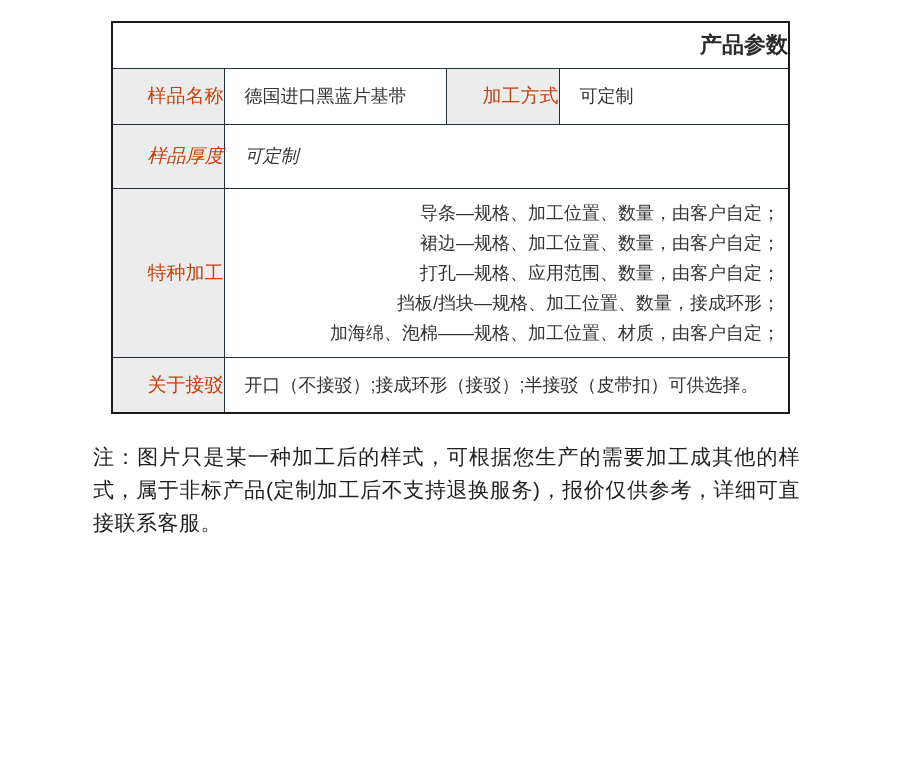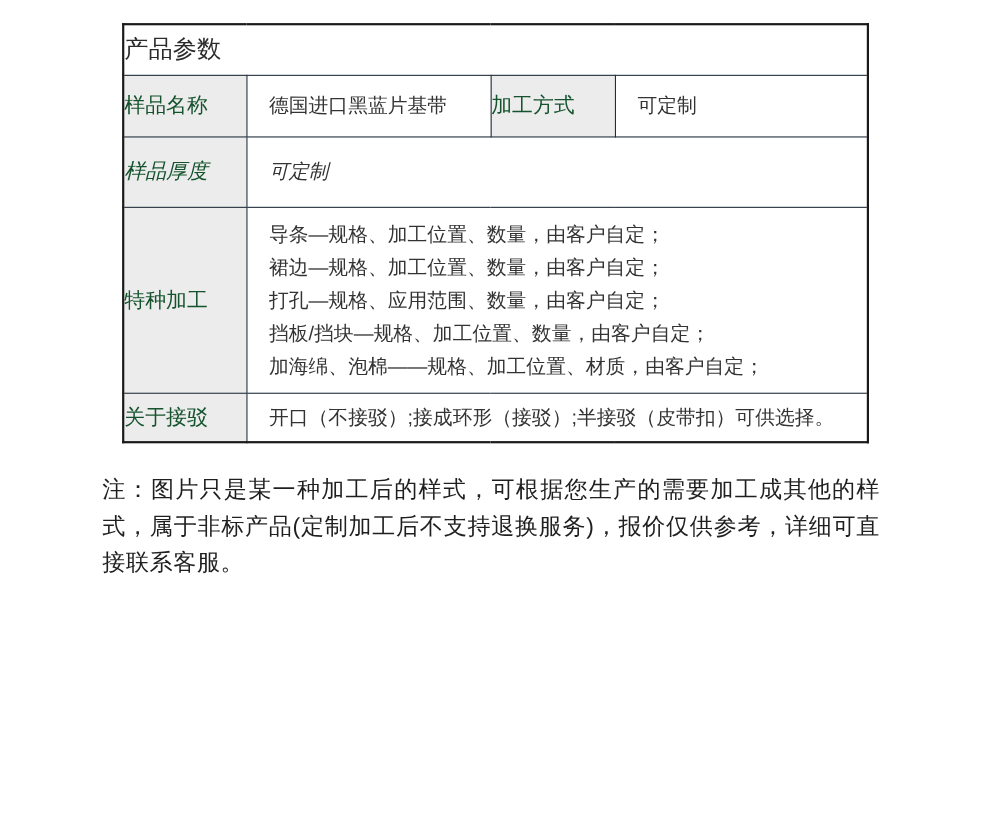--- a/index.html
+++ b/index.html
@@ -32,46 +32,47 @@
     border-collapse:collapse;
     table-layout:fixed;
     border:2px solid var(--border-outer);
   }
   table.spec td{
     border:1px solid var(--border-inner);
     vertical-align:middle;
   }
   td.title-cell{
     height:46px;
-    text-align:left;
-    font-weight:normal;
+    text-align:right;
+    font-weight:bold;
     font-size:22px;
     color:#2b2b2b;
   }
   td.label{
     background:var(--label-bg);
-    text-align:left;
+    text-align:right;
     font-size:19px;
-    color:#14532d;
+    color:#c2410c;
   }
   td.value{
     font-size:18px;
     padding-left:20px;
     padding-right:8px;
     color:#333333;
   }
   tr.r-name{height:56px;}
   tr.r-material{height:50px;}
   tr.r-thickness{height:64px;font-style:italic;}
   tr.r-application{height:40px;}
   tr.r-special{height:168px;}
-  tr.r-joint{height:45px;}
+  tr.r-joint{height:56px;}
   .special-line{
     line-height:30px;
     font-size:18px;
+    text-align:right;
   }
   td.special-value{padding-top:9px;padding-bottom:9px;}
   .note{
     margin-top:26px;
     font-size:21px;
     line-height:33px;
     text-align:justify;
     color:#1f1f1f;
     letter-spacing:0.5px;
   }
@@ -107,21 +108,21 @@
         <td class="value" colspan="3">可定制</td>
       </tr>
 
 
       <tr class="r-special">
         <td class="label">特种加工</td>
         <td class="value special-value" colspan="3">
           <div class="special-line">导条—规格、加工位置、数量，由客户自定；</div>
           <div class="special-line">裙边—规格、加工位置、数量，由客户自定；</div>
           <div class="special-line">打孔—规格、应用范围、数量，由客户自定；</div>
-          <div class="special-line">挡板/挡块—规格、加工位置、数量，由客户自定；</div>
+          <div class="special-line">挡板/挡块—规格、加工位置、数量，接成环形；</div>
           <div class="special-line">加海绵、泡棉——规格、加工位置、材质，由客户自定；</div>
         </td>
       </tr>
 
       <tr class="r-joint">
         <td class="label">关于接驳</td>
         <td class="value" colspan="3">开口（不接驳）;接成环形（接驳）;半接驳（皮带扣）可供选择。</td>
       </tr>
     </tbody>
   </table>

